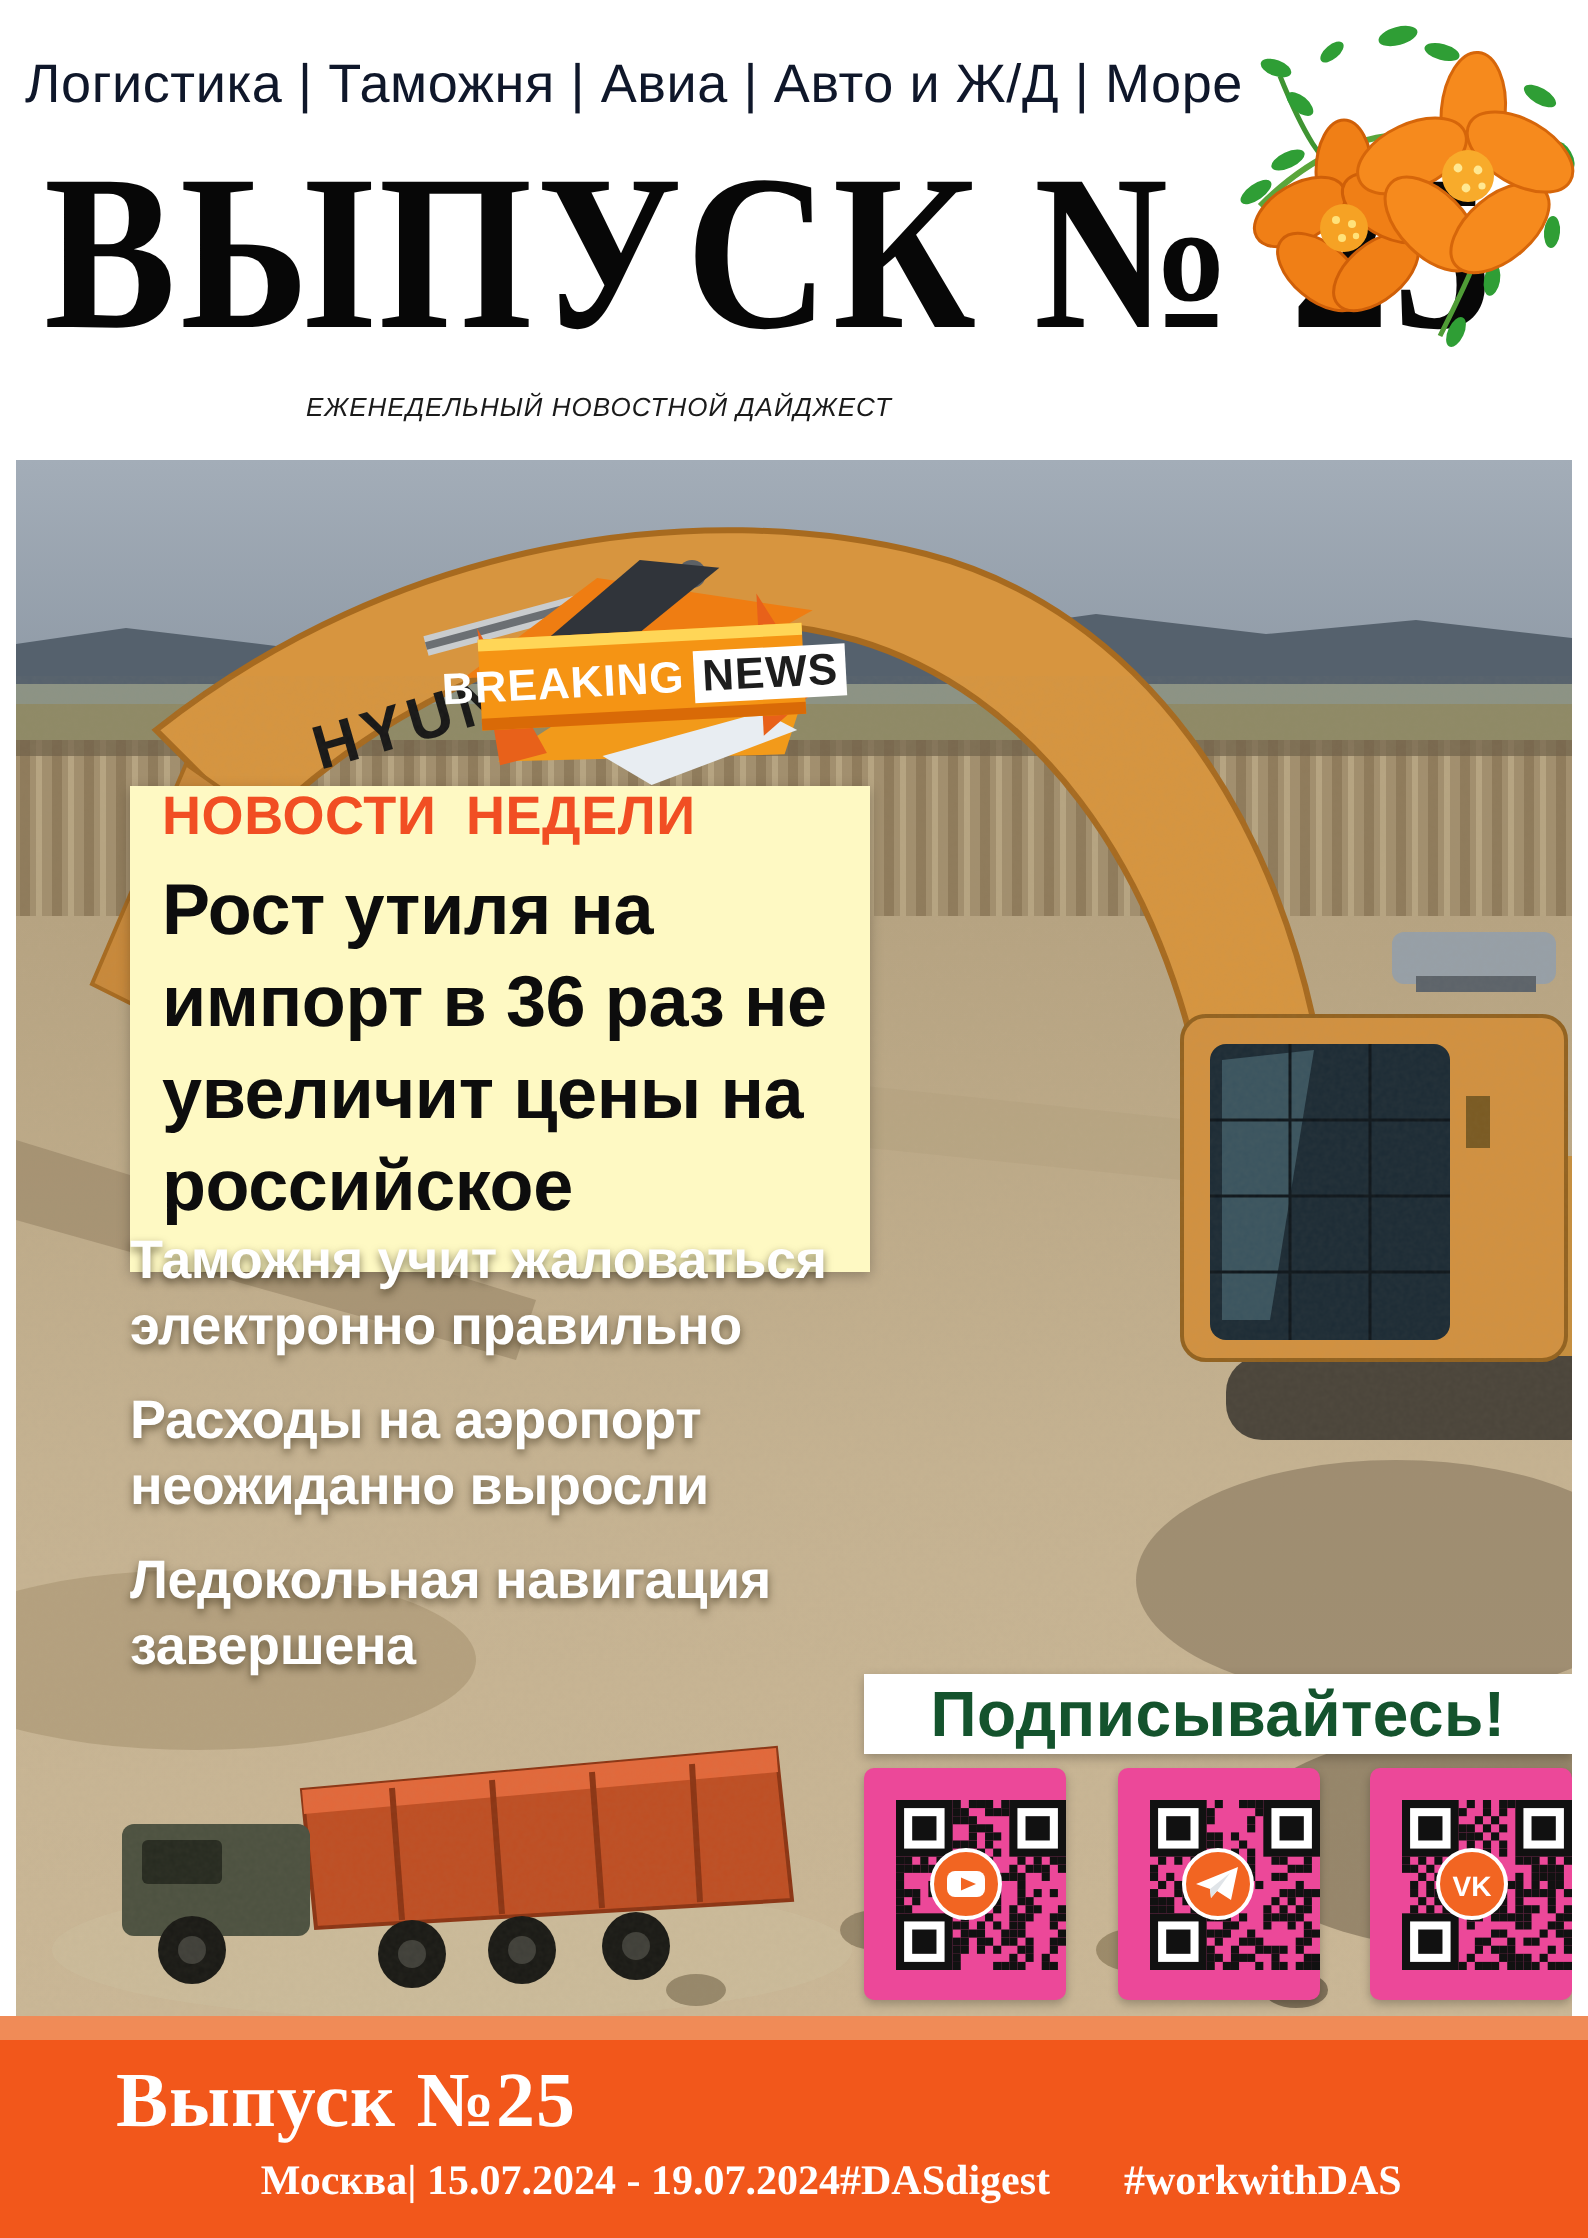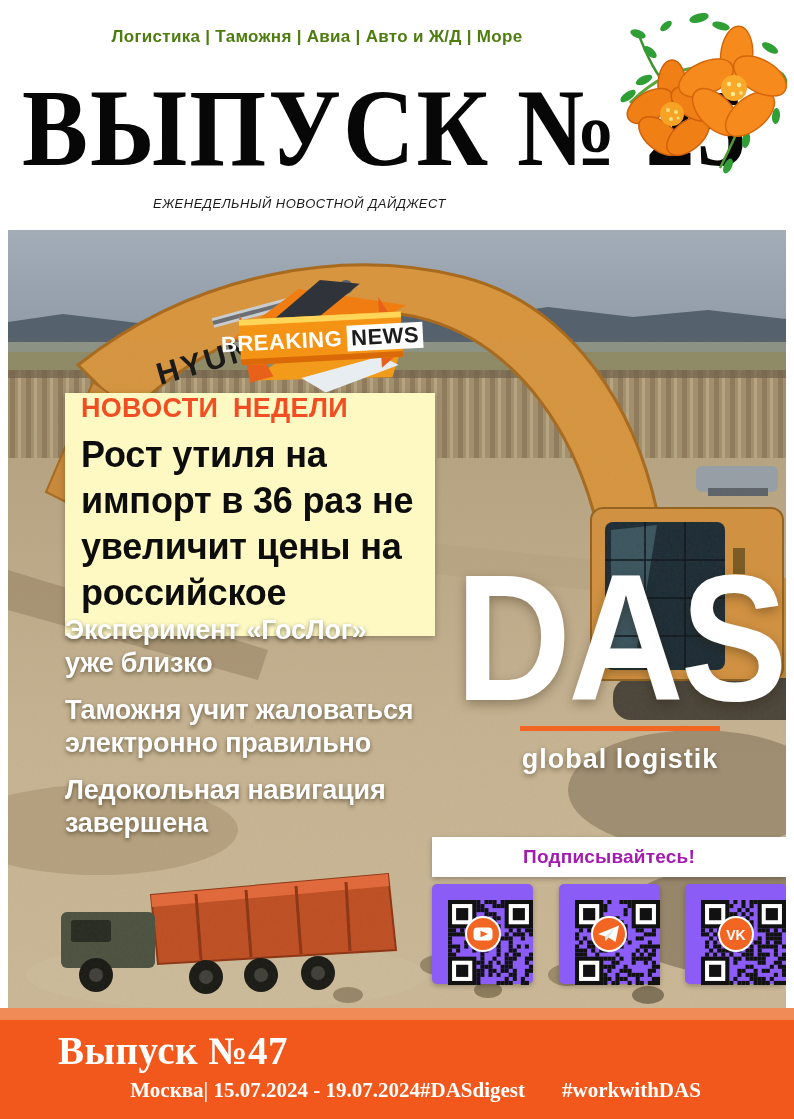--- a/index.html
+++ b/index.html
@@ -8,21 +8,21 @@
     position: relative;
     font-family: "Liberation Sans", sans-serif;
     background: #ffffff;
     overflow: hidden;
   }
 
   
   .nav-line {
     position: absolute; top: 27px; left: 0; right: 160px;
     text-align: center;
-    font-size: 17px; font-weight: 700; color: #4d7c0f;
+    font-size: 27px; font-weight: 400; color: #0f172a;
     letter-spacing: .3px;
   }
   .flowers { position: absolute; top: 8px; left: 600px; width: 194px; height: 190px; z-index: 3; }
   .issue-title {
     position: absolute; top: 64px; left: 22px; width: 770px;
     font-family: "Liberation Serif", serif;
     font-size: 99px; font-weight: 700; color: #070707;
     letter-spacing: 2px; white-space: nowrap;
     transform: scaleY(1.12); transform-origin: left top;
   }
@@ -78,23 +78,23 @@
   }
   .brand .divider { width: 200px; height: 5px; background: #f26522; margin: 22px auto 0 auto; }
   .brand .tagline { margin-top: 13px; color: #fff; font-size: 27px; font-weight: 600; letter-spacing: 1px; text-shadow: 0 2px 5px rgba(40,30,10,.45); }
 
   
   .subscribe-box {
     position: absolute; left: 424px; top: 607px; width: 354px; height: 40px;
     background: #fff; display: flex; align-items: center; justify-content: center;
     z-index: 4; box-shadow: 0 2px 5px rgba(0,0,0,.25);
   }
-  .subscribe-box span { font-size: 19px; font-weight: 800; color: #a21caf; letter-spacing: .2px; }
+  .subscribe-box span { font-size: 32px; font-weight: 800; color: #14532d; letter-spacing: .2px; }
   .qr-row { position: absolute; left: 424px; top: 654px; width: 354px; display: flex; justify-content: space-between; z-index: 4; }
-  .qr-box { position: relative; width: 101px; height: 100px; background: #8b5cf6; border-radius: 5px; padding: 16px; box-shadow: 0 2px 5px rgba(0,0,0,.25); }
+  .qr-box { position: relative; width: 101px; height: 116px; background: #ec4899; border-radius: 5px; padding: 16px; box-shadow: 0 2px 5px rgba(0,0,0,.25); }
   .qr-grid { width: 85px; height: 85px; }
   .qr-icon {
     position: absolute; left: 50%; top: 50%; width: 36px; height: 36px;
     transform: translate(-50%,-50%);
   }
 
   
   .footer-strip { position: absolute; left: 0; top: 1008px; width: 794px; height: 12px; background: #f08b57; }
   .footer { position: absolute; left: 0; top: 1020px; width: 794px; height: 99px; background: #f2571b; color: #fff; font-family: "Liberation Serif", serif; }
   .footer-issue { position: absolute; left: 58px; top: 8px; font-size: 39px; font-weight: 700; letter-spacing: .5px; }
@@ -305,30 +305,25 @@
       <span class="w2">NEWS</span>
     </div>
   </div>
 
   <div class="feature-box">
     <div class="feature-kicker">НОВОСТИ НЕДЕЛИ</div>
     <div class="feature-headline">Рост утиля на импорт в 36 раз не увеличит цены на российское</div>
   </div>
 
   <ul class="headlines">
-      <li>Эксперимент «ГосЛог» уже близко</li>
       <li>Таможня учит жаловаться электронно правильно</li>
+      <li>Расходы на аэропорт неожиданно выросли</li>
       <li>Ледокольная навигация завершена</li>
     </ul>
 
-  <div class="brand">
-    <div class="logo">DAS</div>
-    <div class="divider"></div>
-    <div class="tagline">global logistik</div>
-  </div>
 
   <div class="subscribe-box">
     <span>Подписывайтесь!</span>
   </div>
 
   <div class="qr-row">
     <div class="qr-box">
       <div class="qr-grid"><svg viewBox="0 0 84 84" width="85" height="85">
             <rect x="28" y="0" width="4" height="4" fill="#111"></rect>
             <rect x="36" y="0" width="4" height="4" fill="#111"></rect>
@@ -800,19 +795,19 @@
       <svg class="qr-icon" viewBox="0 0 36 36">
         <circle cx="18" cy="18" r="17" fill="#f26522" stroke="#fff" stroke-width="2"></circle>
         <text x="18" y="24" text-anchor="middle" font-family="Liberation Sans, sans-serif" font-size="14" font-weight="800" fill="#fff">VK</text>
       </svg>
     </div>
   </div>
 </div>
 
 <div class="footer-strip"></div>
 <div class="footer">
-  <div class="footer-issue">Выпуск №47</div>
+  <div class="footer-issue">Выпуск №25</div>
   <div class="footer-row">
     <span class="footer-loc">Москва| 15.07.2024 - 19.07.2024</span>
     <span class="footer-tag1">#DASdigest</span>
     <span>#workwithDAS</span>
   </div>
 </div>
 
 </body></html>

